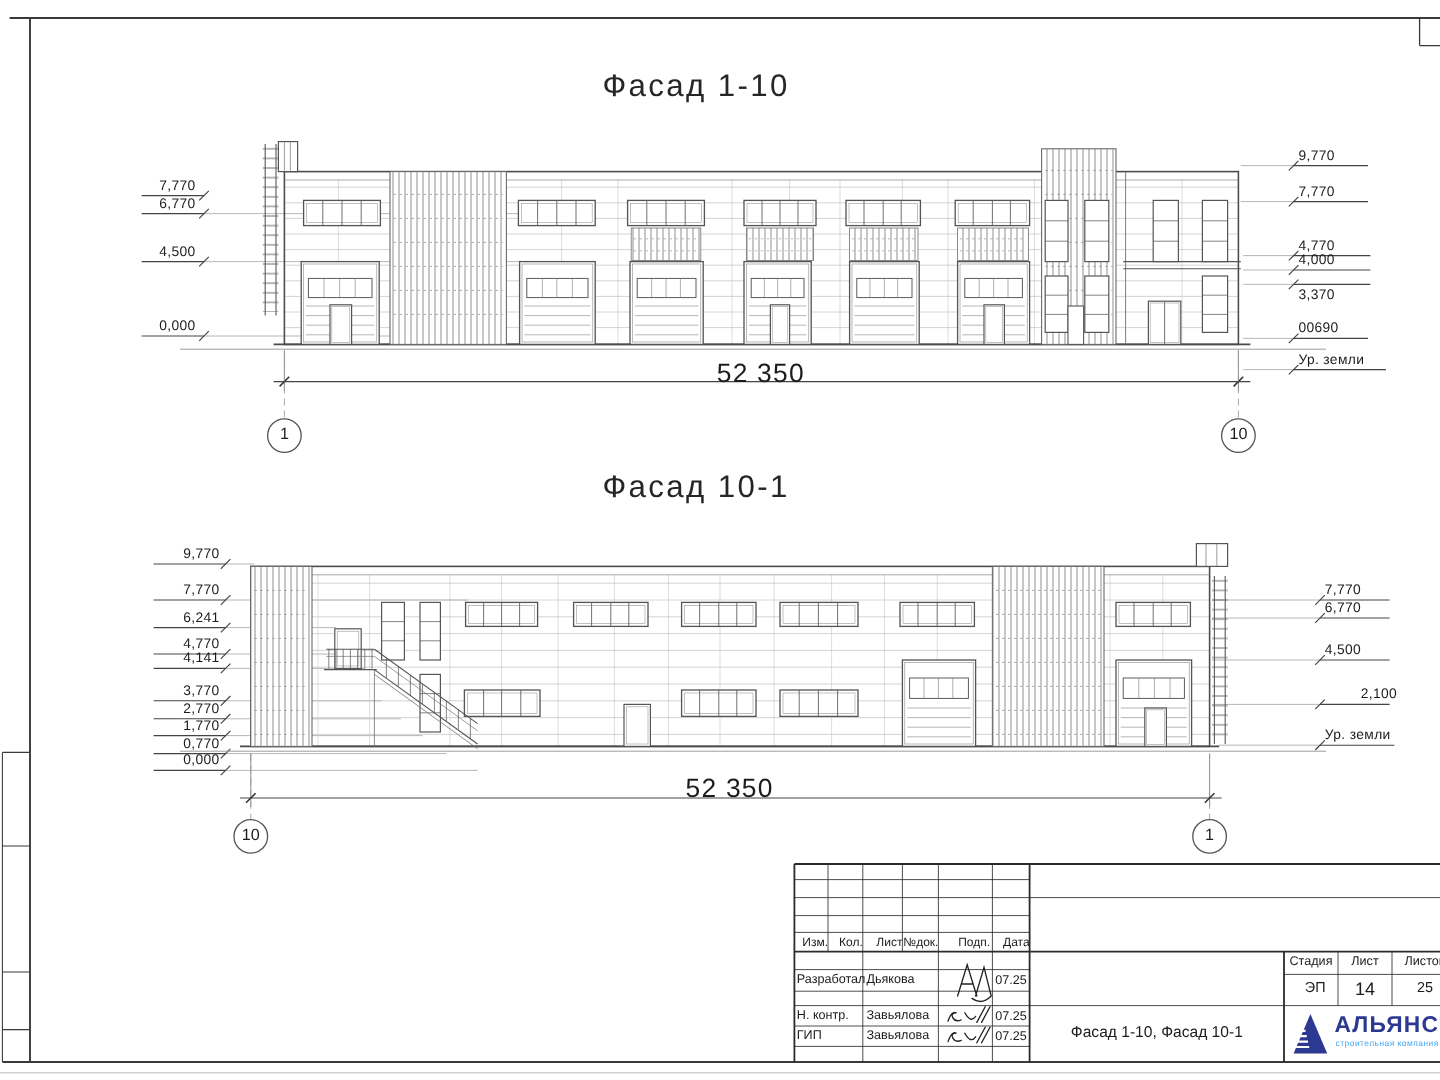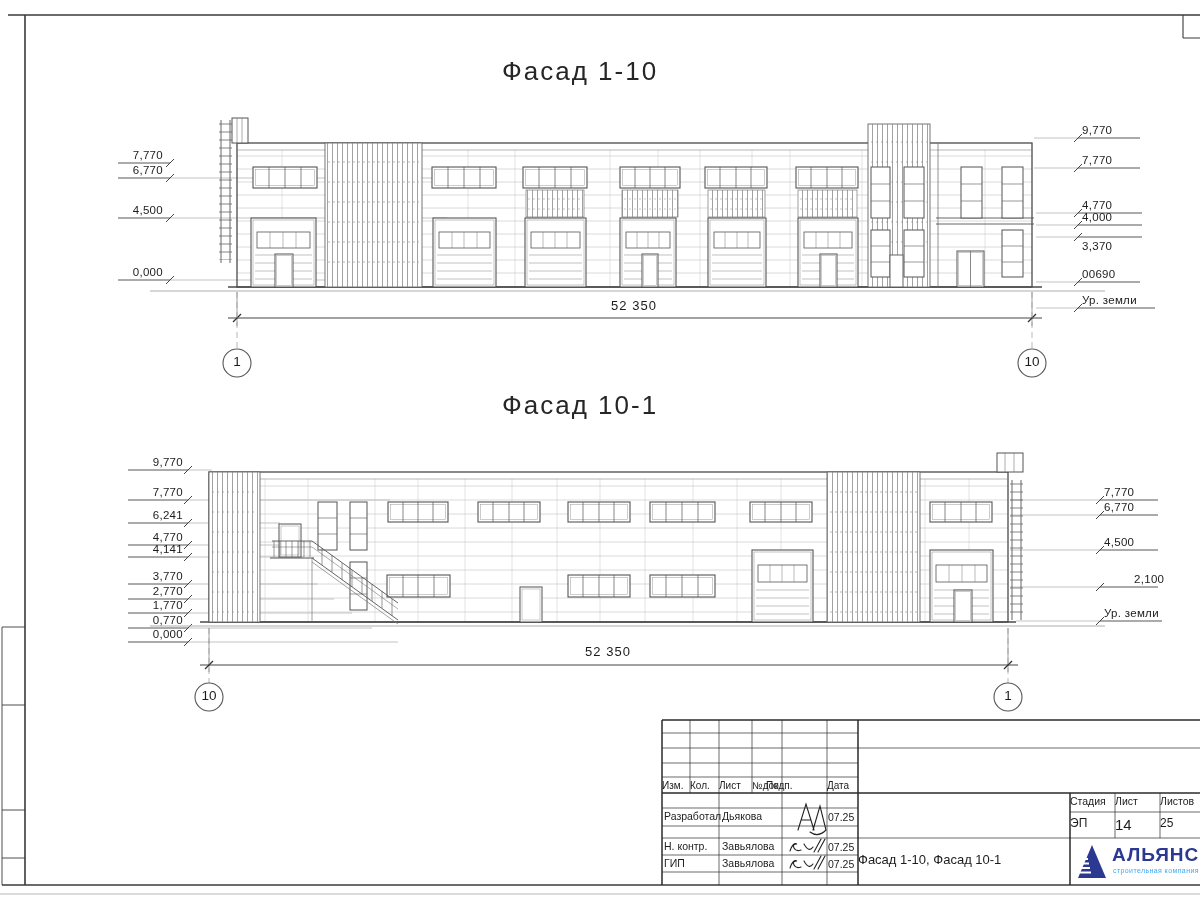--- a/index.html
+++ b/index.html
@@ -3,25 +3,25 @@
 <meta charset="utf-8">
 <style>
   html,body{margin:0;padding:0}
   body{width:1200px;height:900px;overflow:hidden;position:relative;background:#fff;
        font-family:"Liberation Sans","DejaVu Sans",sans-serif}
   svg{position:absolute;left:0;top:0}
   .t{position:absolute;color:#1c1c1c;white-space:nowrap;line-height:1.1}
   .ttl{font-size:26px;width:300px;text-align:left;letter-spacing:2px;color:#262626}
   .mk{font-size:11.5px;letter-spacing:.3px}
   .r{width:62px;text-align:right}
-  .dim{font-size:13px;width:200px;text-align:center;letter-spacing:1px}
+  .dim{font-size:22px;width:200px;text-align:center;letter-spacing:1px}
   .bub{width:28px;text-align:center;font-size:13.5px}
   .tb{font-size:10.5px}
-  .tbc{}
-  .tbh{font-size:10px;text-align:left}
+  .tbc{text-align:center}
+  .tbh{font-size:10px;text-align:right}
   .logo-name{font-size:19px;font-weight:bold;letter-spacing:1px}
   .logo-sub{font-size:7px;letter-spacing:.4px}
 </style>
 </head>
 <body>
 
 <svg width="1200" height="900" viewBox="0 0 1200 900">
   <defs>
     <pattern id="lv" width="5" height="10" patternUnits="userSpaceOnUse">
       <path d="M2.5,0V10" stroke="#7a7a7a" stroke-width="0.7"></path>

